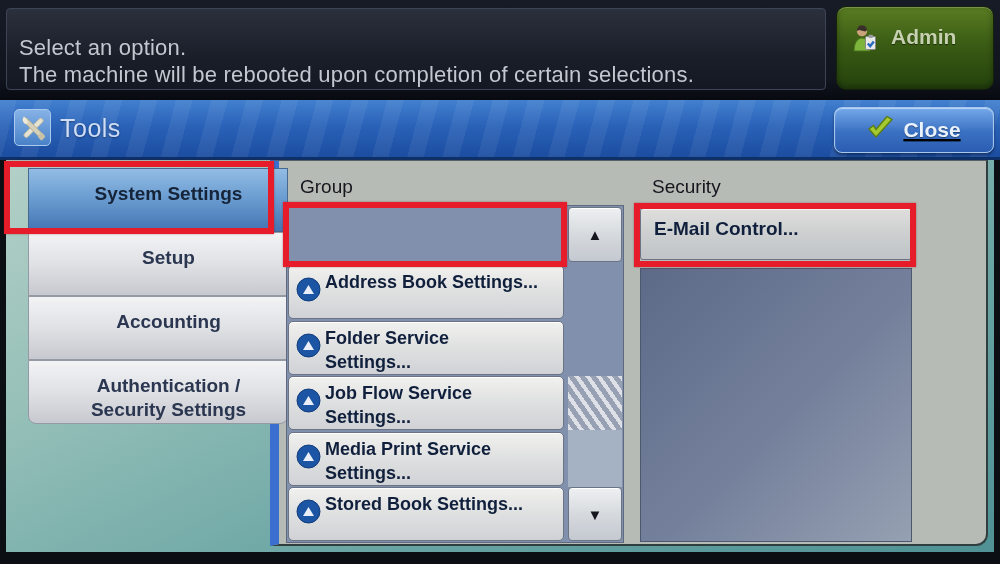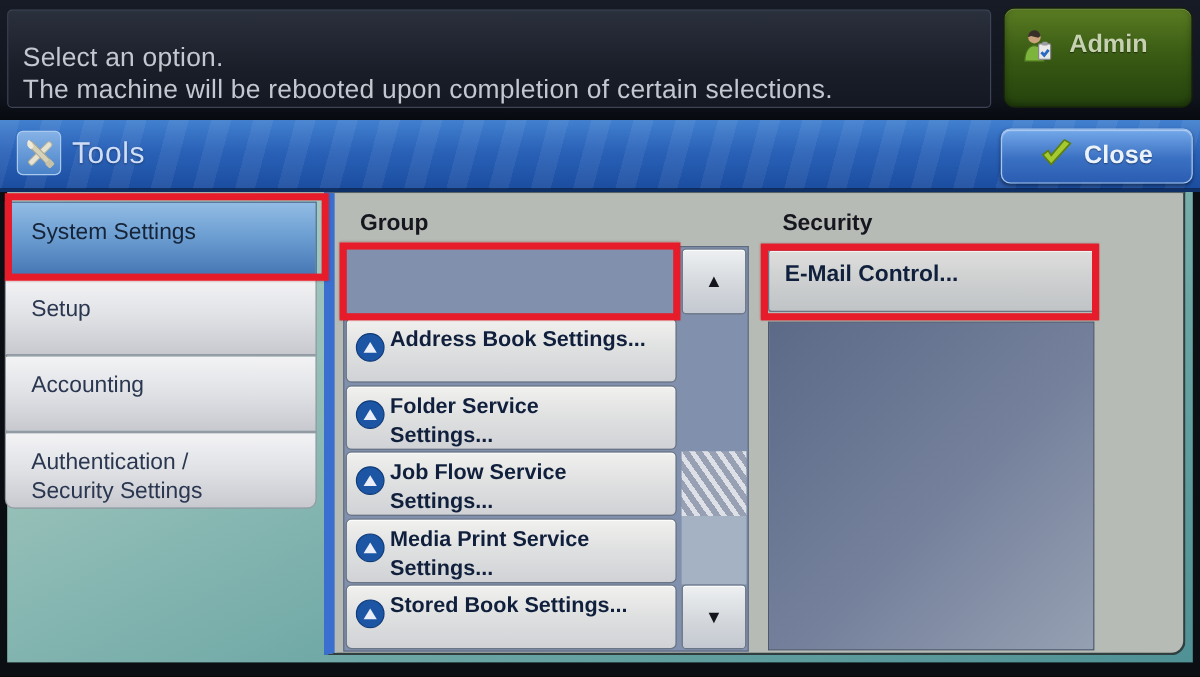--- a/index.html
+++ b/index.html
@@ -36,44 +36,44 @@
   .tool-tile { left:14px; top:9px; width:37px; height:37px; border-radius:5px;
     background:linear-gradient(180deg,#85b2e6 0%, #4a82c8 100%);
     border:1px solid #a9c9ef; display:flex; align-items:center; justify-content:center; }
   .toolbar-title { left:60px; top:0; height:57px; line-height:57px;
     font-size:25px; font-weight:400; color:#cfdef6; letter-spacing:.5px;
     text-shadow:0 1px 2px rgba(0,0,0,.35); }
   .close-btn { left:834px; top:7px; width:160px; height:46px; border-radius:8px;
     background:linear-gradient(180deg,#74a9ea 0%, #3a70c2 55%, #2b5db2 100%);
     border:1px solid #a6c6ee;
     box-shadow:inset 0 1px 1px rgba(255,255,255,.55), 0 2px 3px rgba(0,0,0,.4);
-    display:flex; align-items:center; justify-content:center; gap:10px; cursor:pointer; }
+    display:flex; align-items:center; justify-content:center; gap:10px; cursor:pointer;text-decoration:underline; }
   .close-label { font-size:21px; font-weight:bold; color:#eaf2fc; text-shadow:0 1px 1px rgba(0,0,0,.4); }
 
   
   .main-bg { left:6px; top:160px; width:988px; height:392px;
     background:linear-gradient(155deg,#b3d0c7 0%, #96c0b8 30%, #6aa5a4 65%, #4f9195 100%); }
   .main-panel { left:270px; top:160px; width:718px; height:386px;
     background:#b7bbb5;
     border-left:9px solid #3a6fd0; border-top:1px solid #566168;
     border-right:2px solid #2f3e3e; border-bottom:2px solid #2f3e3e;
     border-radius:0 0 12px 0; }
 
   
-  .tab { left:4px; width:260px; height:64px; padding:13px 0 0 21px;
-    font-size:19px; font-weight:400; cursor:pointer; }
+  .tab { left:28px; width:260px; height:64px; padding:13px 0 0 21px;
+    font-size:19px; font-weight:700; cursor:pointer;text-align:center; }
   .tab-normal { background:linear-gradient(180deg,#f3f3f5 0%, #dfe1e5 50%, #c7c9cf 100%);
     border:1px solid #949aa4; color:#2b3750; }
   .tab-selected { background:linear-gradient(180deg,#92bce4 0%, #6c9ed2 45%, #4474b2 100%);
     border:1px solid #49688e; color:#152438; }
   .tab-last { border-radius:0 0 8px 8px; }
   .multiline { white-space:pre-line; line-height:24px; display:inline-block; }
 
   
-  .col-heading { font-size:19px; font-weight:700; color:#16161e; }
+  .col-heading { font-size:19px; font-weight:400; color:#16161e; }
   .group-well { left:286px; top:205px; width:338px; height:338px;
     background:#8191ad; border:1px solid #5f6a80; }
   .g-item { left:288px; width:276px; height:54px; border-radius:5px;
     padding:4px 6px 0 36px; font-size:18px; font-weight:600; line-height:23px;
     color:#10203c; cursor:pointer; }
   .g-normal { background:linear-gradient(180deg,#f1f1ef 0%, #e0e1e1 45%, #d0d2d6 100%);
     border:1px solid #6a7484; box-shadow:inset 0 1px 0 #ffffff; }
   .g-selected { background:linear-gradient(180deg,#6ec2f4 0%, #3da0e8 50%, #2390e0 100%);
     border:1px solid #2a6ab0; box-shadow:inset 0 1px 0 rgba(255,255,255,.5); }
   .g-icon { position:absolute; left:7px; top:11px; width:25px; height:25px; }

